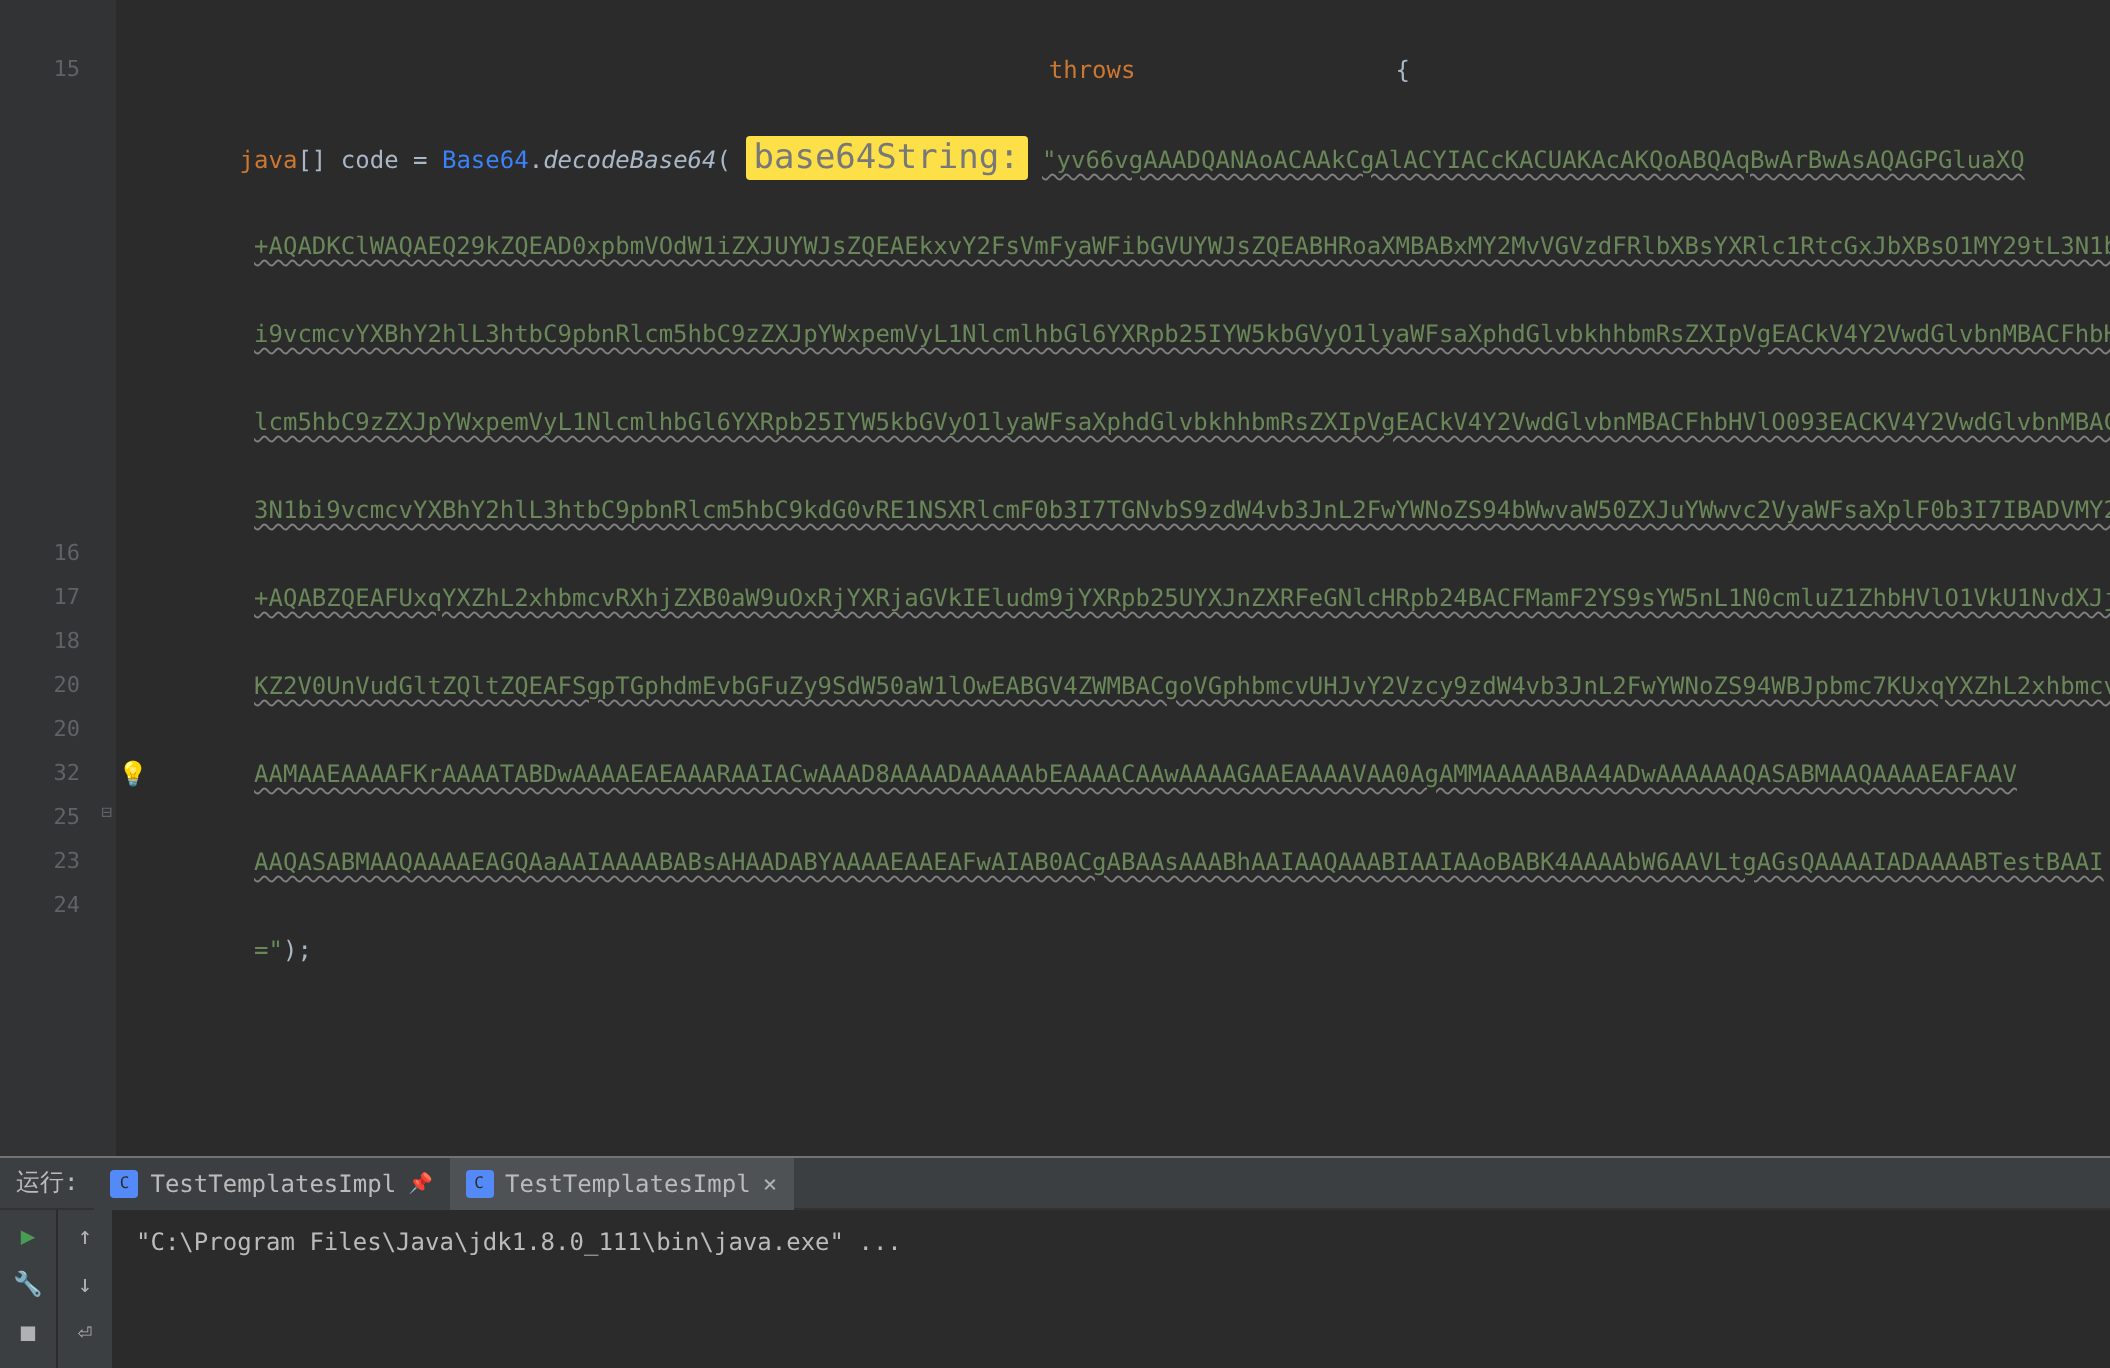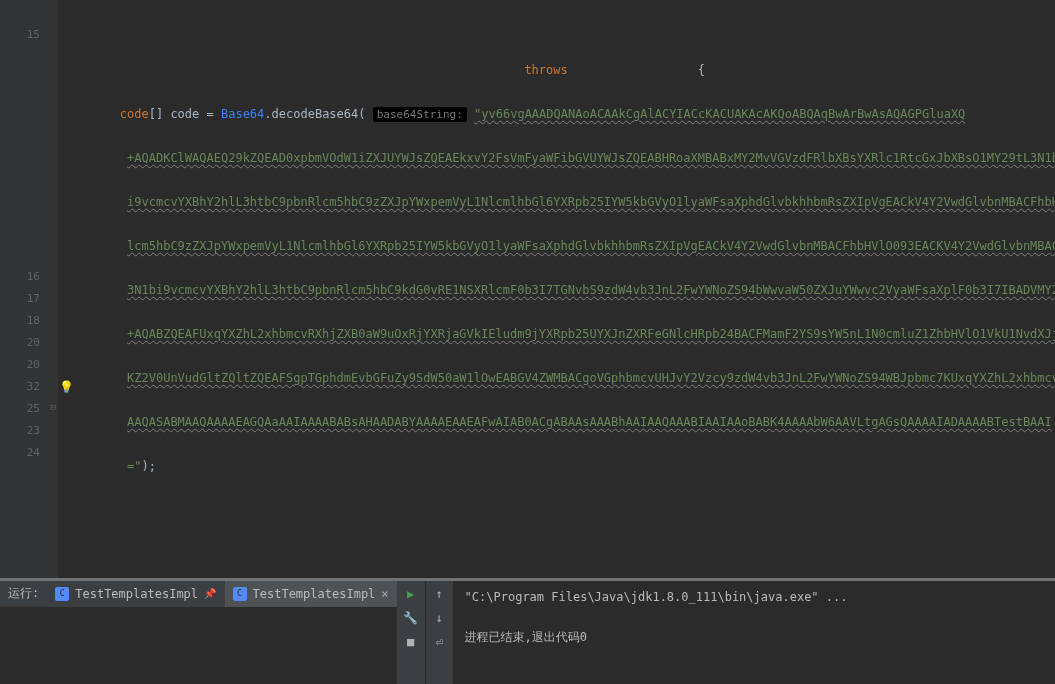--- a/index.html
+++ b/index.html
@@ -36,36 +36,35 @@
 .bulb { position: absolute; right: -16px; top: 376px; color: #d9a74a; font-size: 12px; }
 .fold-marker { position: absolute; right: 2px; color: #606366; font-size: 9px; }
 .code {
   flex: 1;
   padding-top: 2px;
   padding-left: 4px;
   line-height: 22px;
   white-space: pre;
   overflow: hidden;
   position: relative;
-  margin-top: 35px;
 }
 .code-line { height: 22px; white-space: pre; }
 .kw { color: #cc7832; }
 .str { color: #6a8759; }
 .type { color: #3b82f6; }
-.param-hint { color: #787878; background: #000000; padding: 1px 4px; border-radius: 2px; font-style: normal; font-size: 11px; text-align: right; }
+.param-hint { color: #787878; background: #fde047; padding: 1px 4px; border-radius: 2px; font-style: normal; font-size: 17px; text-align: right; }
 .wavy { text-decoration: underline wavy #808080; text-decoration-thickness: 1px; text-underline-offset: 2px; }
-.static-m { }
+.static-m { font-style: italic; }
 
 .bottom-panel {
   height: 106px;
   background: #2b2b2b;
-  border-top: 3px solid #737373;
-  display: flex;
-  flex-direction: row;
+  border-top: 1px solid #737373;
+  display: flex;
+  flex-direction: column;
 }
 .tabs-row {
   height: 26px;
   background: #3c3f41;
   display: flex;
   align-items: center;
   border-bottom: 1px solid #323232;
 }
 .run-label {
   color: #bbbbbb;
@@ -144,27 +143,28 @@
     <div class="gutter-line">20</div>
     <div class="gutter-line">32</div>
     <div class="gutter-line">25</div>
     <div class="gutter-line">23</div>
     <div class="gutter-line">24</div>
     <span class="bulb">💡</span>
     <span class="fold-marker" style="top:396px;position:absolute;">⊟</span>
   </div>
   <div class="code">
 <div class="code-line">                                                                <span class="kw">throws</span>                  {</div>
-<div class="code-line"><span>        </span><span class="kw">code</span><span>[] </span><span>code = </span><span class="type">Base64</span><span>.</span><span class="static-m">decodeBase64</span><span>(</span> <span class="param-hint">base64String:</span> <span class="str wavy">"yv66vgAAADQANAoACAAkCgAlACYIACcKACUAKAcAKQoABQAqBwArBwAsAQAGPGluaXQ</span></div>
+<div class="code-line"><span>        </span><span class="kw">java</span><span>[] </span><span>code = </span><span class="type">Base64</span><span>.</span><span class="static-m">decodeBase64</span><span>(</span> <span class="param-hint">base64String:</span> <span class="str wavy">"yv66vgAAADQANAoACAAkCgAlACYIACcKACUAKAcAKQoABQAqBwArBwAsAQAGPGluaXQ</span></div>
 <div class="code-line">         <span class="str wavy">+AQADKClWAQAEQ29kZQEAD0xpbmVOdW1iZXJUYWJsZQEAEkxvY2FsVmFyaWFibGVUYWJsZQEABHRoaXMBABxMY2MvVGVzdFRlbXBsYXRlc1RtcGxJbXBsO1MY29tL3N1bi9vcmcvYXBhY2hlL3hhbGFuL2ludGVybmFsL3hzbHRjL3RyYXgvVHJhbnNsZXRDbGFzc0xv</span></div>
 <div class="code-line">         <span class="str wavy">i9vcmcvYXBhY2hlL3htbC9pbnRlcm5hbC9zZXJpYWxpemVyL1NlcmlhbGl6YXRpb25IYW5kbGVyO1lyaWFsaXphdGlvbkhhbmRsZXIpVgEACkV4Y2VwdGlvbnMBACFhbHVlO1dBQUFJZG9jdW1lbnQBAC1MY29tL3N1bi9vcmcv</span></div>
 <div class="code-line">         <span class="str wavy">lcm5hbC9zZXJpYWxpemVyL1NlcmlhbGl6YXRpb25IYW5kbGVyO1lyaWFsaXphdGlvbkhhbmRsZXIpVgEACkV4Y2VwdGlvbnMBACFhbHVlO093EACKV4Y2VwdGlvbnMBACFLamF2YS9sYW5nL1N0cmluZ1ZhbHVlO1Mbhhbi9pbnRlcm5hbC94c2NvbS9zdW4vb3JnL2FwYWNoZS94YWxhbi9pbnRlcm5hbC94c</span></div>
 <div class="code-line">         <span class="str wavy">3N1bi9vcmcvYXBhY2hlL3htbC9pbnRlcm5hbC9kdG0vRE1NSXRlcmF0b3I7TGNvbS9zdW4vb3JnL2FwYWNoZS94bWwvaW50ZXJuYWwvc2VyaWFsaXplF0b3I7IBADVMY29tL3N1bi9v</span></div>
 <div class="code-line">         <span class="str wavy">+AQABZQEAFUxqYXZhL2xhbmcvRXhjZXB0aW9uOxRjYXRjaGVkIEludm9jYXRpb25UYXJnZXRFeGNlcHRpb24BACFMamF2YS9sYW5nL1N0cmluZ1ZhbHVlO1VkU1NvdXJjZUZpbGUBABTdHJpbmdWYWx1ZTtHXGhvbGQzSWxlb29wc</span></div>
 <div class="code-line">         <span class="str wavy">KZ2V0UnVudGltZQltZQEAFSgpTGphdmEvbGFuZy9SdW50aW1lOwEABGV4ZWMBACgoVGphbmcvUHJvY2Vzcy9zdW4vb3JnL2FwYWNoZS94WBJpbmc7KUxqYXZhL2xhbmcvUHJvY2Vzc0ltcGw7KUxqYXZhL2xhbmcvUHJvY2Vzc0BAA</span></div>
+<div class="code-line">         <span class="str wavy">AAMAAEAAAAFKrAAAATABDwAAAAEAEAAARAAIACwAAAD8AAAADAAAAAbEAAAACAAwAAAAGAAEAAAAVAA0AgAMMAAAAABAA4ADwAAAAAAQASABMAAQAAAAEAFAAV</span></div>
 <div class="code-line">         <span class="str wavy">AAQASABMAAQAAAAEAGQAaAAIAAAABABsAHAADABYAAAAEAAEAFwAIAB0ACgABAAsAAABhAAIAAQAAABIAAIAAoBABK4AAAAbW6AAVLtgAGsQAAAAIADAAAABTestBAAI</span></div>
 <div class="code-line">         <span class="str">="</span><span>);</span></div>
 
 
 
 
 
 
 
 
@@ -193,16 +193,15 @@
       <span class="tbtn">■</span>
     </div>
     <div class="console-toolbar2">
       <span class="tbtn">↑</span>
       <span class="tbtn">↓</span>
       <span class="tbtn">⏎</span>
     </div>
     <div class="console-output">
       <div>"C:\Program Files\Java\jdk1.8.0_111\bin\java.exe" ...</div>
       <div style="height:20px"></div>
-      <div class="exit-line">进程已结束,退出代码0</div>
     </div>
   </div>
 </div>
 
 </body></html>

